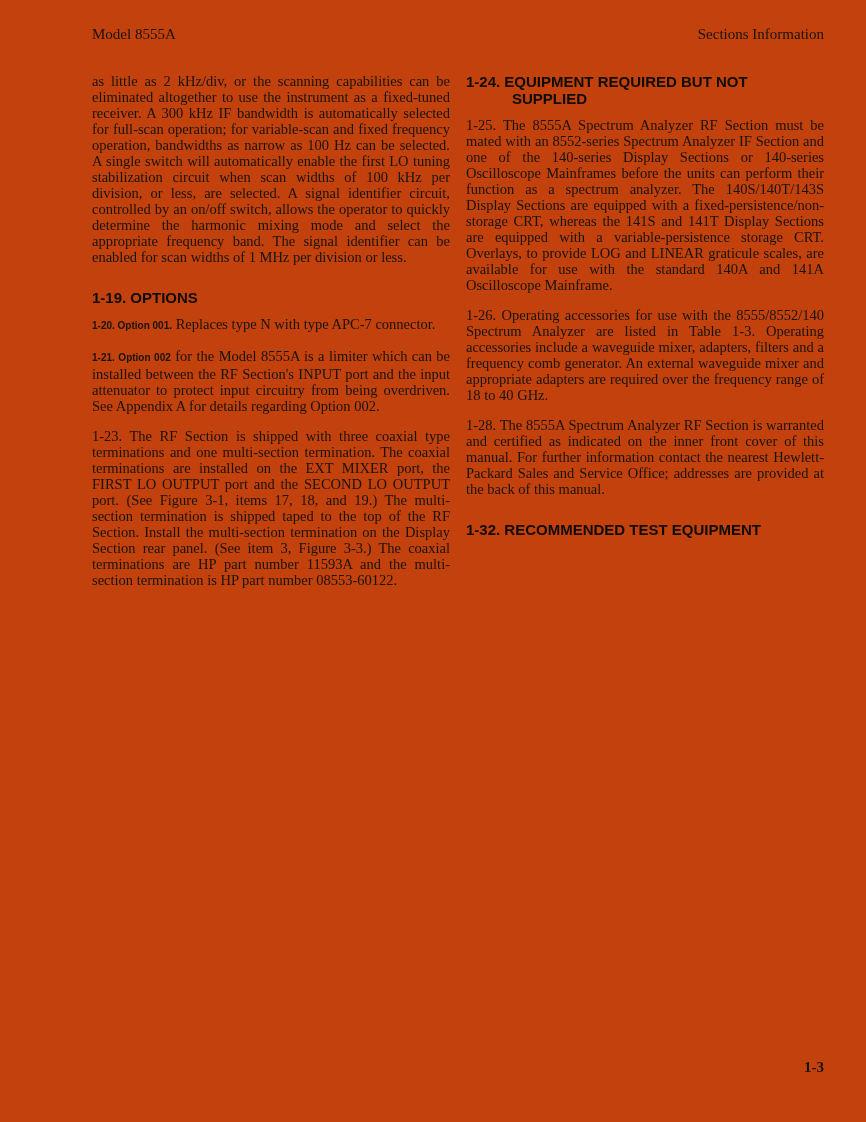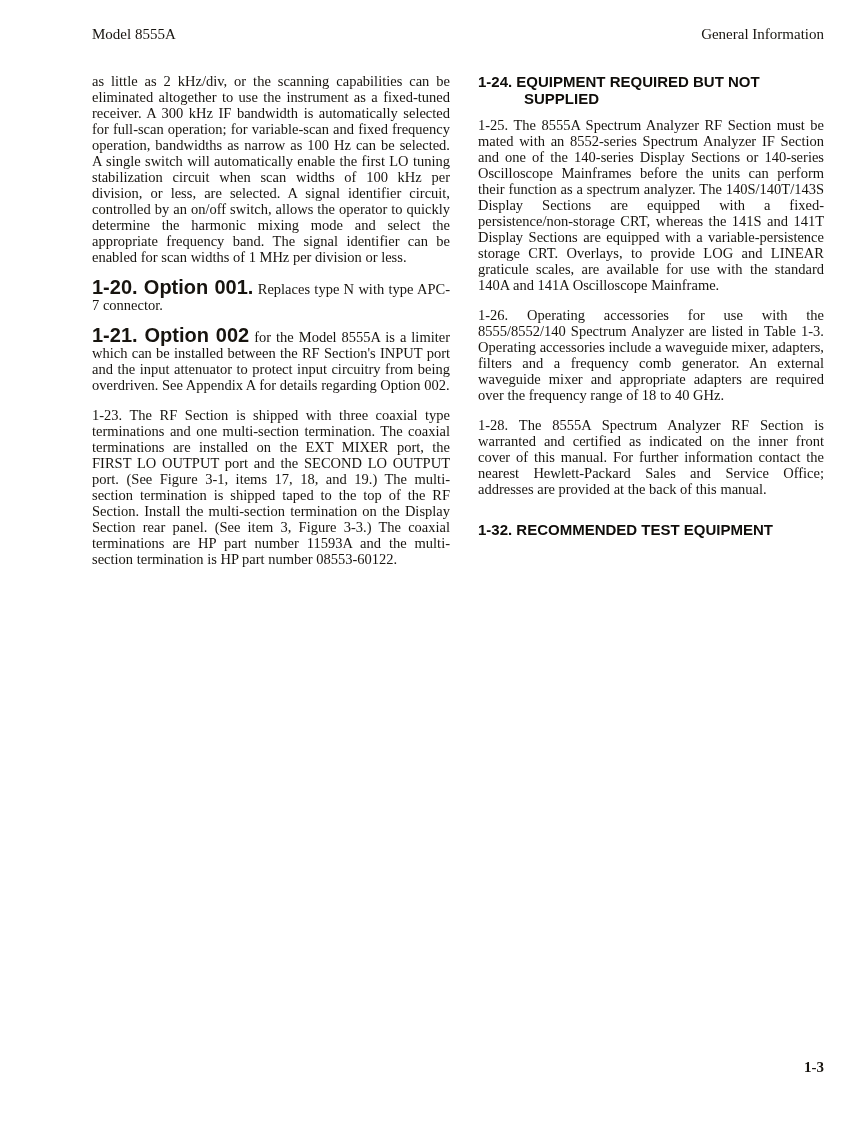--- a/index.html
+++ b/index.html
@@ -5,53 +5,53 @@
   html, body {
     margin: 0;
     padding: 0;
     background: #e8e8e6;
   }
   .page {
     position: relative;
     width: 866px;
     height: 1122px;
     margin: 0 auto;
-    background: #ffffff;
+    background: #c2410c;
     color: #17140f;
     font-family: "Liberation Serif", serif;
     box-sizing: border-box;
     padding: 26px 42px 0 92px;
     overflow: hidden;
   }
   .page-header {
     display: flex;
     justify-content: space-between;
     font-size: 15px;
     margin-bottom: 30px;
   }
   .columns {
     display: flex;
-    gap: 28px;
+    gap: 16px;
     align-items: flex-start;
   }
   .col {
     box-sizing: border-box;
   }
   .col-left  { width: 358px; flex: 0 0 358px; }
   .col-right { flex: 1; }
   p.body {
     font-size: 14.5px;
     line-height: 16px;
     text-align: justify;
     margin: 0 0 14px 0;
   }
   .lead {
     font-family: "Liberation Sans", sans-serif;
     font-weight: bold;
-    font-size: 20px;
+    font-size: 10px;
   }
   h3.doc-heading {
     font-family: "Liberation Sans", sans-serif;
     font-weight: bold;
     font-size: 15px;
     line-height: 17px;
     margin: 24px 0 10px 0;
     color: #0f0d0a;
   }
   h3.hang {
@@ -74,28 +74,29 @@
     text-align: right;
   }
 </style>
 </head>
 <body>
 
 <div class="page">
 
   <div class="page-header">
     <span>Model 8555A</span>
-    <span>General Information</span>
+    <span>Sections Information</span>
   </div>
 
   <div class="columns">
 
     <div class="col col-left">
       <p class="body">as little as 2 kHz/div, or the scanning capabilities can be eliminated altogether to use the instrument as a fixed-tuned receiver. A 300 kHz IF bandwidth is automatically selected for full-scan operation; for variable-scan and fixed frequency operation, bandwidths as narrow as 100 Hz can be selected. A single switch will automatically enable the first LO tuning stabilization circuit when scan widths of 100 kHz per division, or less, are selected. A signal identifier circuit, controlled by an on/off switch, allows the operator to quickly determine the harmonic mixing mode and select the appropriate frequency band. The signal identifier can be enabled for scan widths of 1 MHz per division or less.</p>
 
+      <h3 class="doc-heading">1-19. OPTIONS</h3>
 
       <p class="body"><span class="lead">1-20. Option 001.</span><span> Replaces type N with type APC-7 connector.</span></p>
 
       <p class="body"><span class="lead">1-21. Option 002</span><span> for the Model 8555A is a limiter which can be installed between the RF Section's INPUT port and the input attenuator to protect input circuitry from being overdriven. See Appendix A for details regarding Option 002.</span></p>
 
 
       <p class="body">1-23. The RF Section is shipped with three coaxial type terminations and one multi-section termination. The coaxial terminations are installed on the EXT MIXER port, the FIRST LO OUTPUT port and the SECOND LO OUTPUT port. (See Figure 3-1, items 17, 18, and 19.) The multi-section termination is shipped taped to the top of the RF Section. Install the multi-section termination on the Display Section rear panel. (See item 3, Figure 3-3.) The coaxial terminations are HP part number 11593A and the multi-section termination is HP part number 08553-60122.</p>
     </div>
 
     <div class="col col-right">

